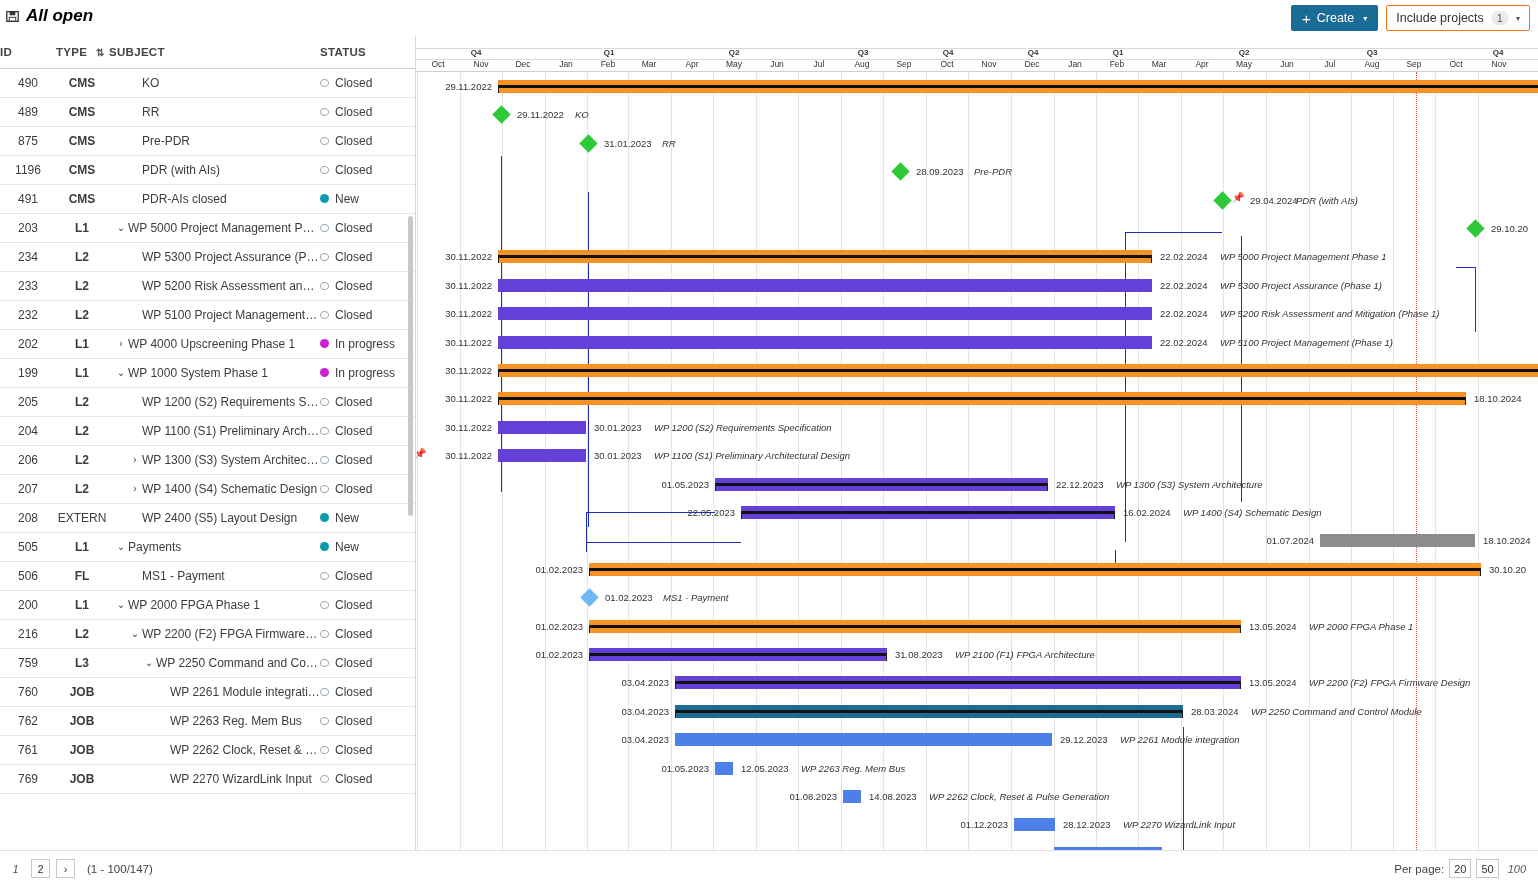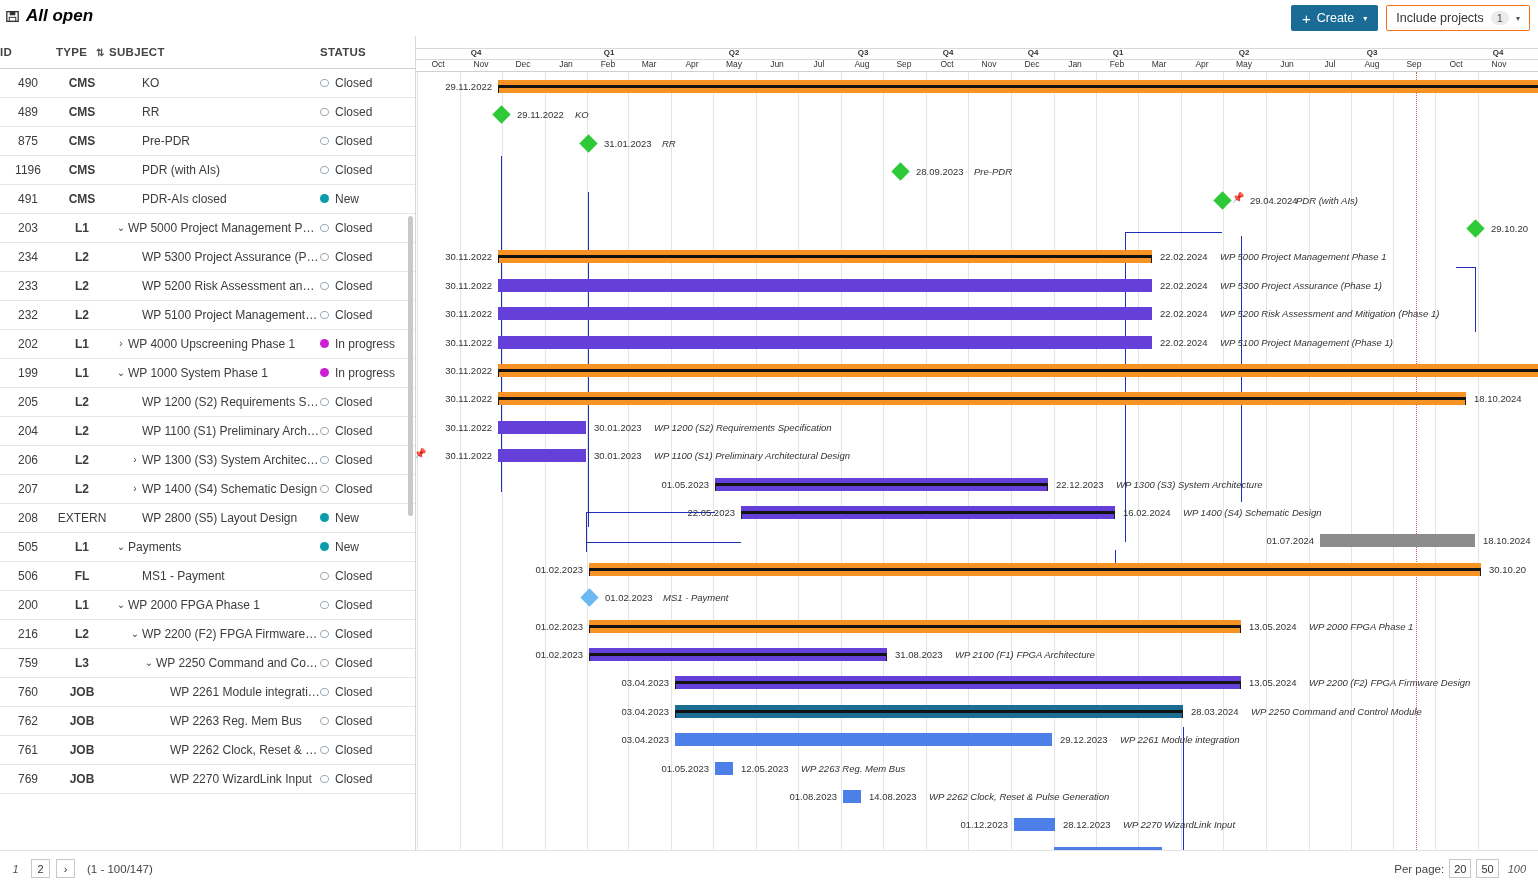--- a/index.html
+++ b/index.html
@@ -426,21 +426,21 @@
                 <span>Closed</span>
               </div>
             </td>
           </tr>
           <tr>
             <td class="c-id">208</td>
             <td class="c-type type-EXTERN">EXTERN</td>
             <td class="c-subj">
               <div class="subj-wrap" style="padding-left: 20px;">
                 <span class="twisty blank">·</span>
-                <span class="subj-txt">WP 2800 (S5) Layout Design</span>
+                <span class="subj-txt">WP 2400 (S5) Layout Design</span>
               </div>
             </td>
             <td class="c-stat">
               <div class="stat-wrap">
                 <span class="dot dot-new"></span>
                 <span>New</span>
               </div>
             </td>
           </tr>
           <tr>

